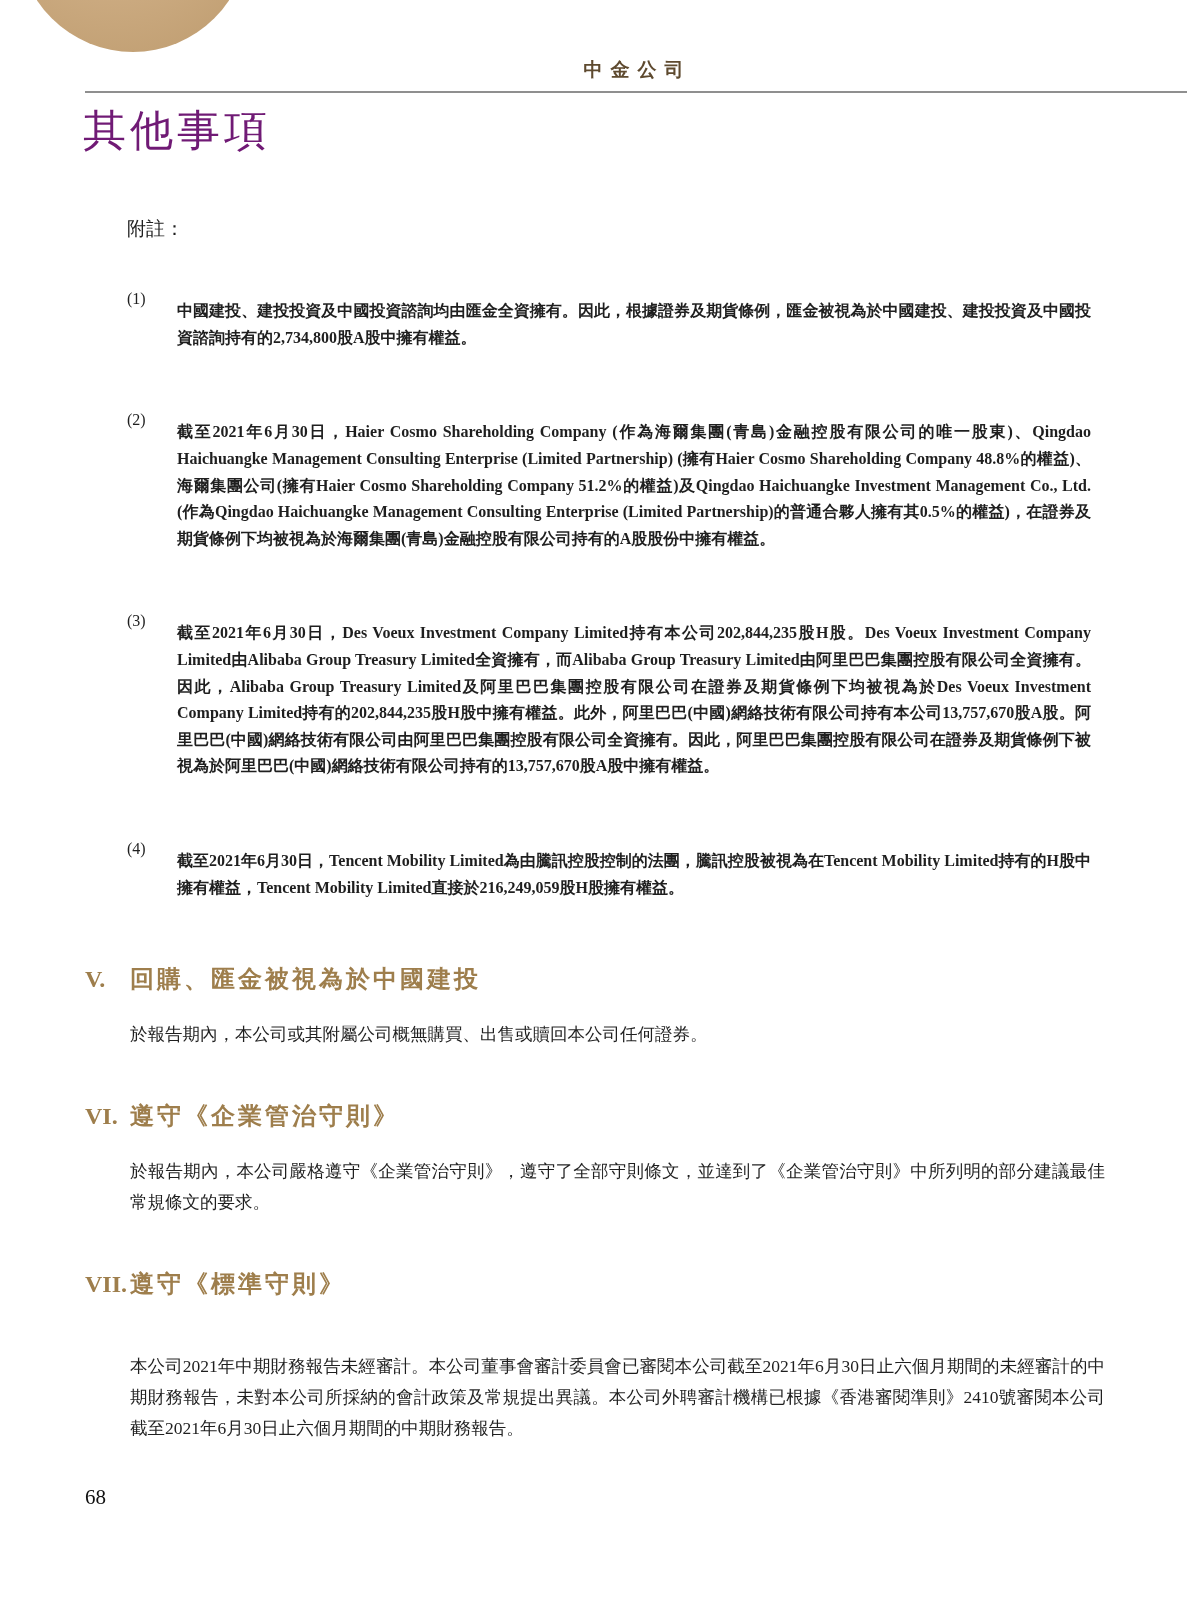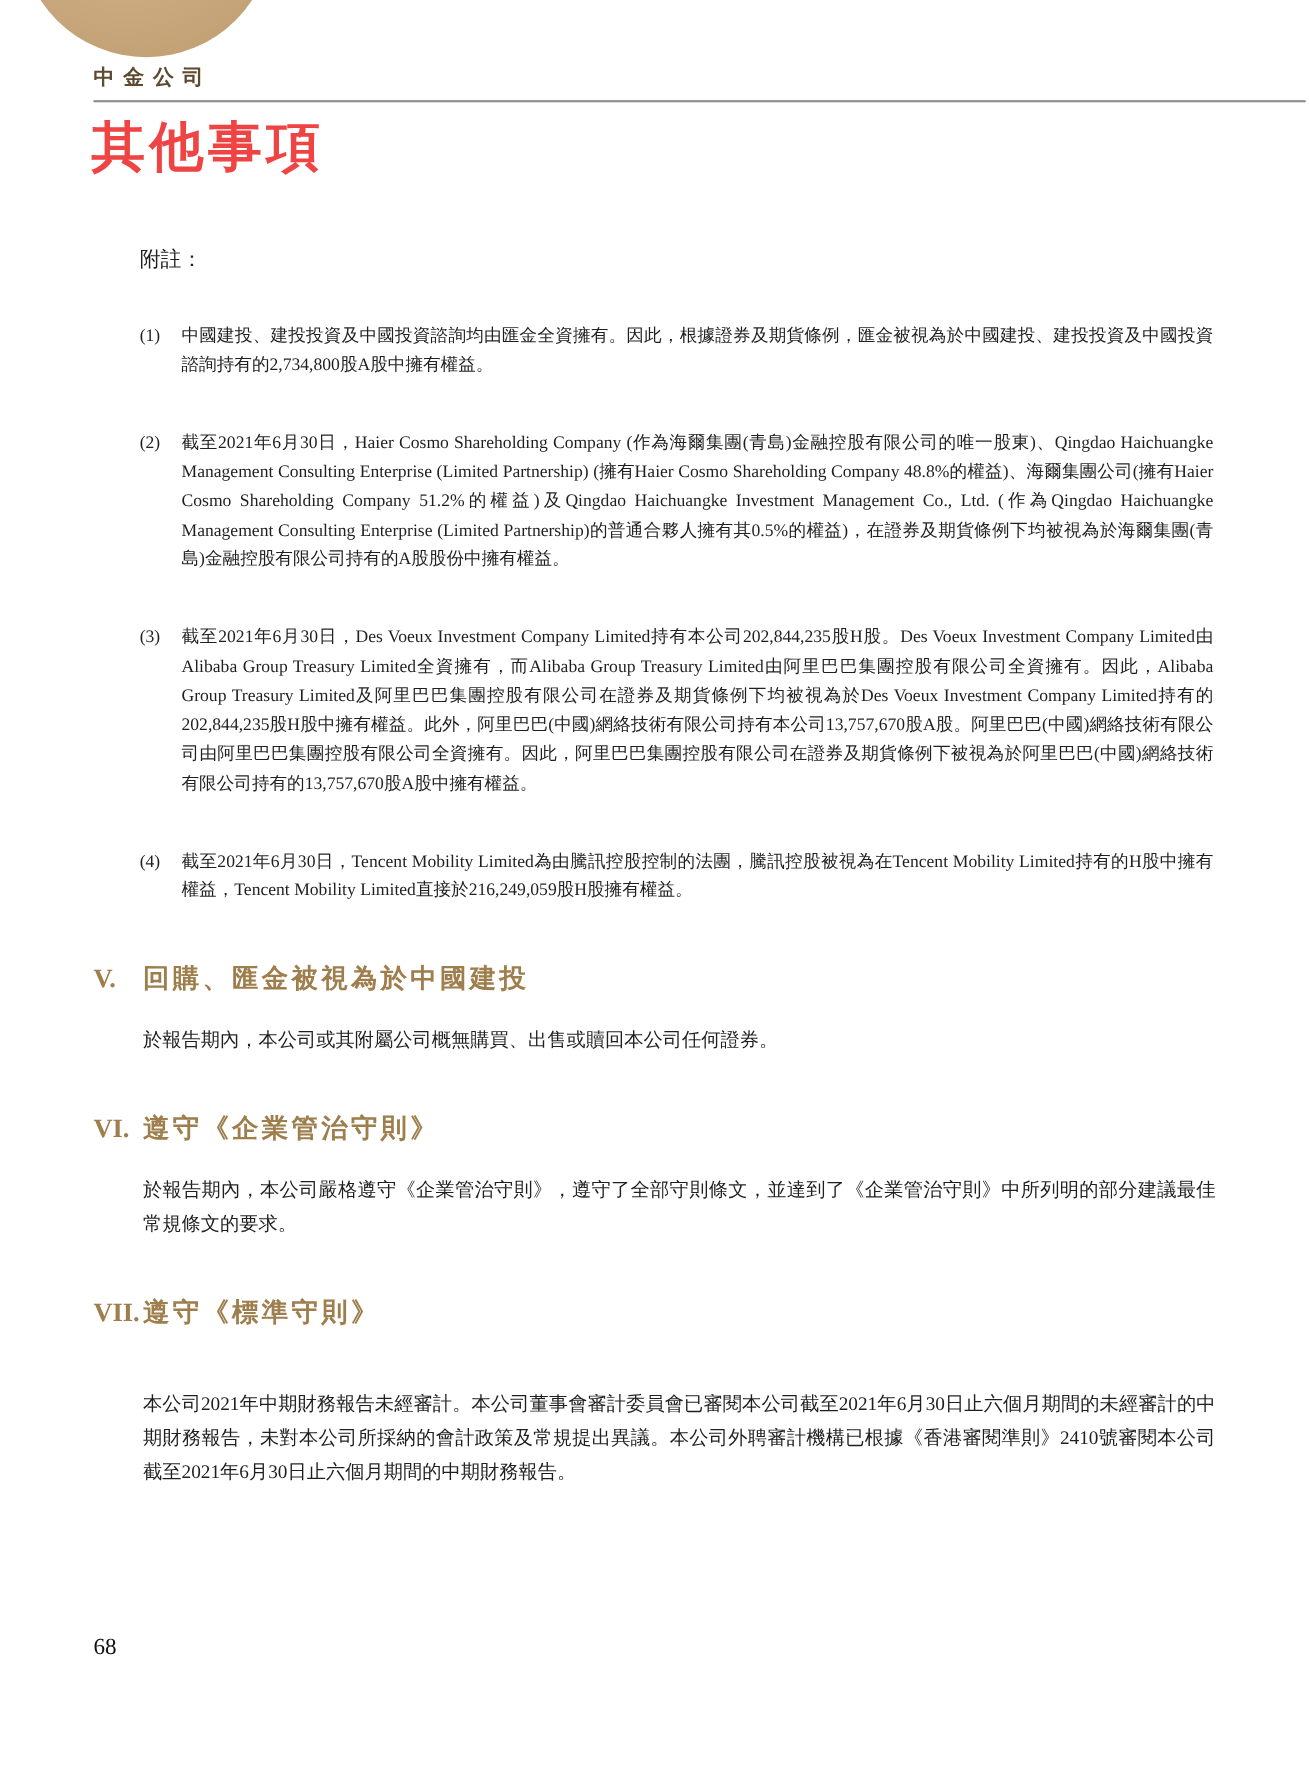--- a/index.html
+++ b/index.html
@@ -17,43 +17,45 @@
     width: 230px; height: 230px;
     border-radius: 50%;
     background: radial-gradient(circle at 42% 30%, #d4b68f 0%, #cbaa80 50%, #bd9b6e 100%);
   }
   .brand {
     margin: 57px 0 0 85px;
     font-size: 19px;
     font-weight: bold;
     letter-spacing: 8px;
     color: #5e4a2f;
+    text-align: center;
   }
   .rule {
     margin: 8px 0 0 85px;
     width: 1102px;
     border-top: 2px solid #8f8f8f;
     height: 0;
   }
   .page-title {
     margin: 14px 0 0 83px;
-    font-size: 49px;
-    font-weight: bold;
+    font-size: 43px;
+    font-weight: normal;
     letter-spacing: 4px;
-    color: #ef4444;
+    color: #701a75;
     line-height: 1.1;
   }
   .notes { margin: 62px 87px 0 127px; }
   .notes-label { font-size: 19px; }
   .note { display: flex; margin-top: 44px; }
   .note-num { flex: 0 0 38px; width: 38px; font-size: 16px; line-height: 26.6px; }
   .note-text {
-    flex: 1; margin: 0;
+    flex: 1; margin: 12px;
     font-size: 16px; line-height: 26.6px;
     text-align: justify;
+    font-weight: bold;
   }
   .chapter { margin-top: 52px; }
   .chapter-head {
     display: flex;
     margin: 0 85px 0 85px;
     color: #9e7e4c;
     font-weight: bold;
     font-size: 24px;
     line-height: 1.2;
   }

